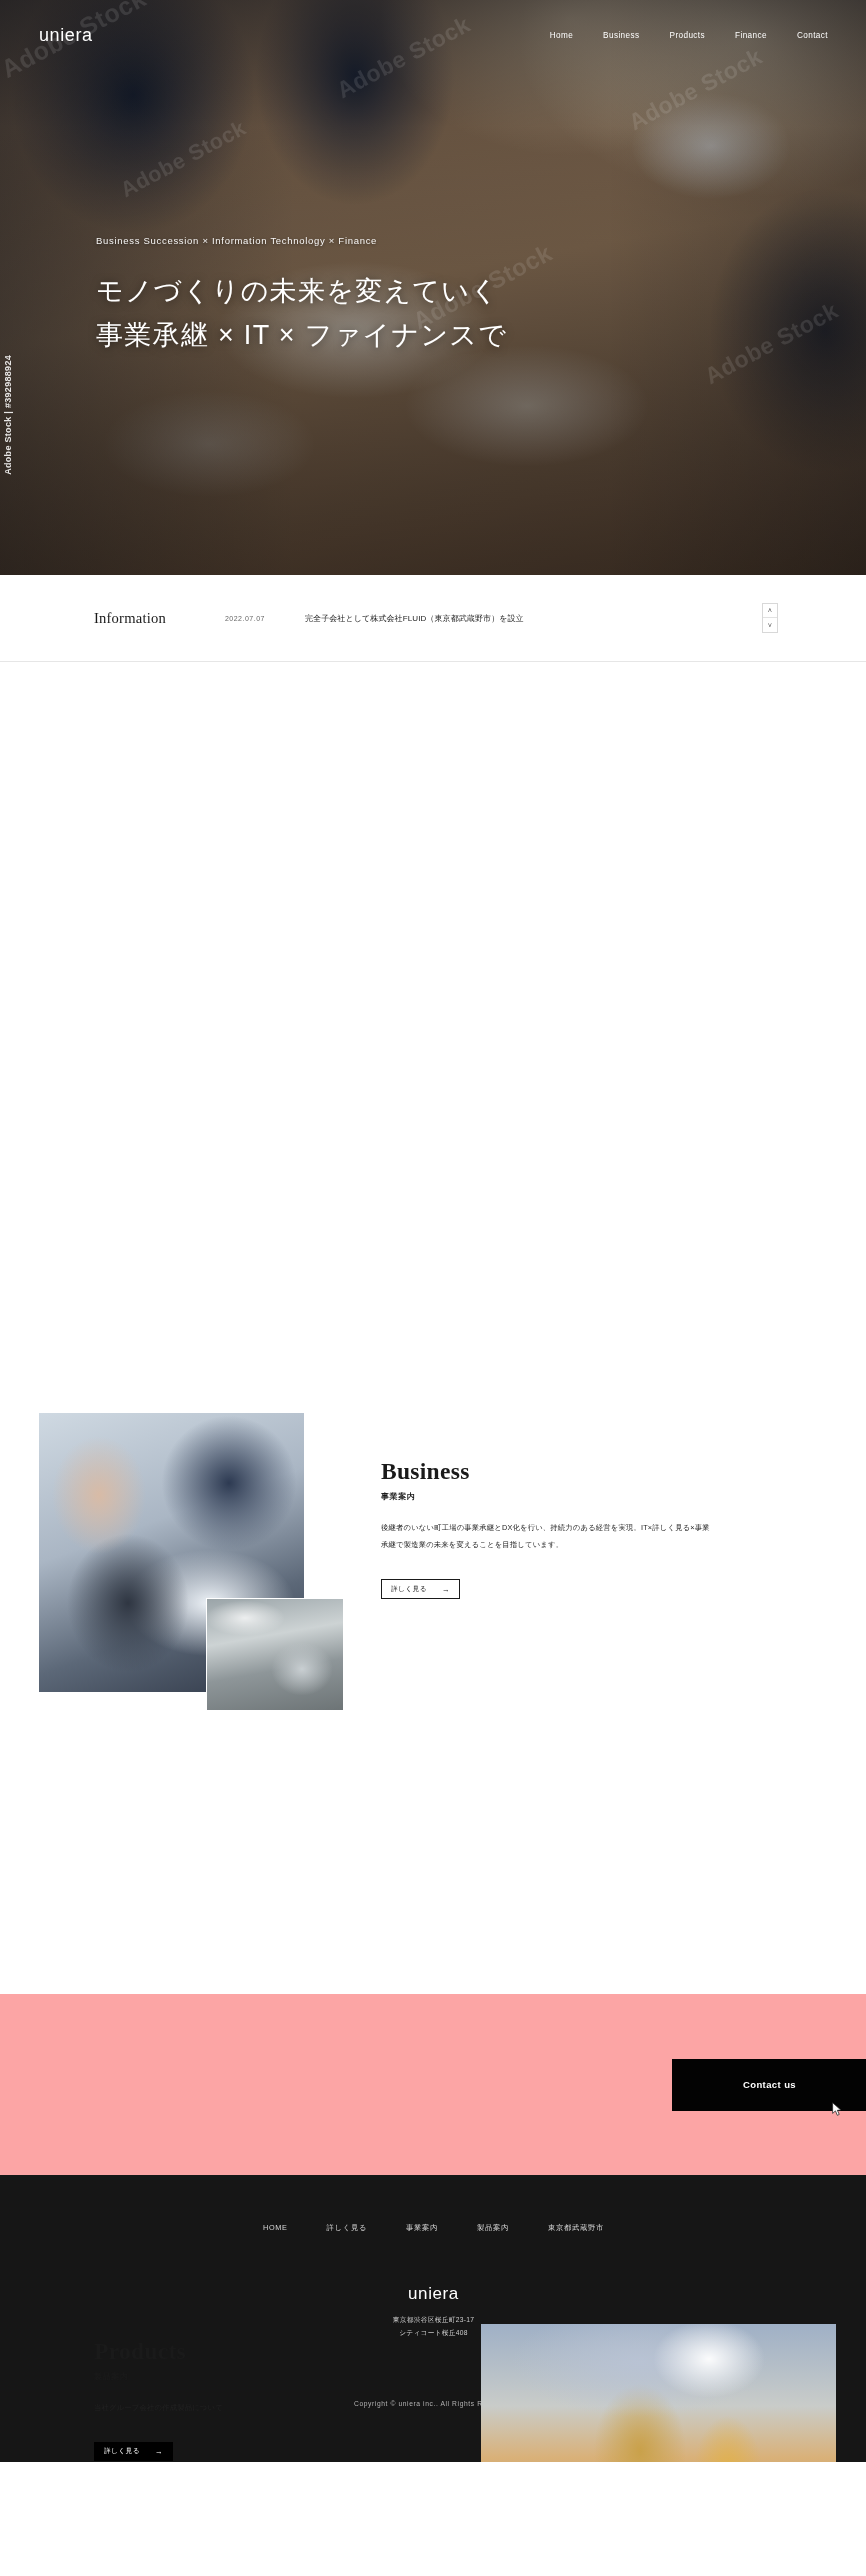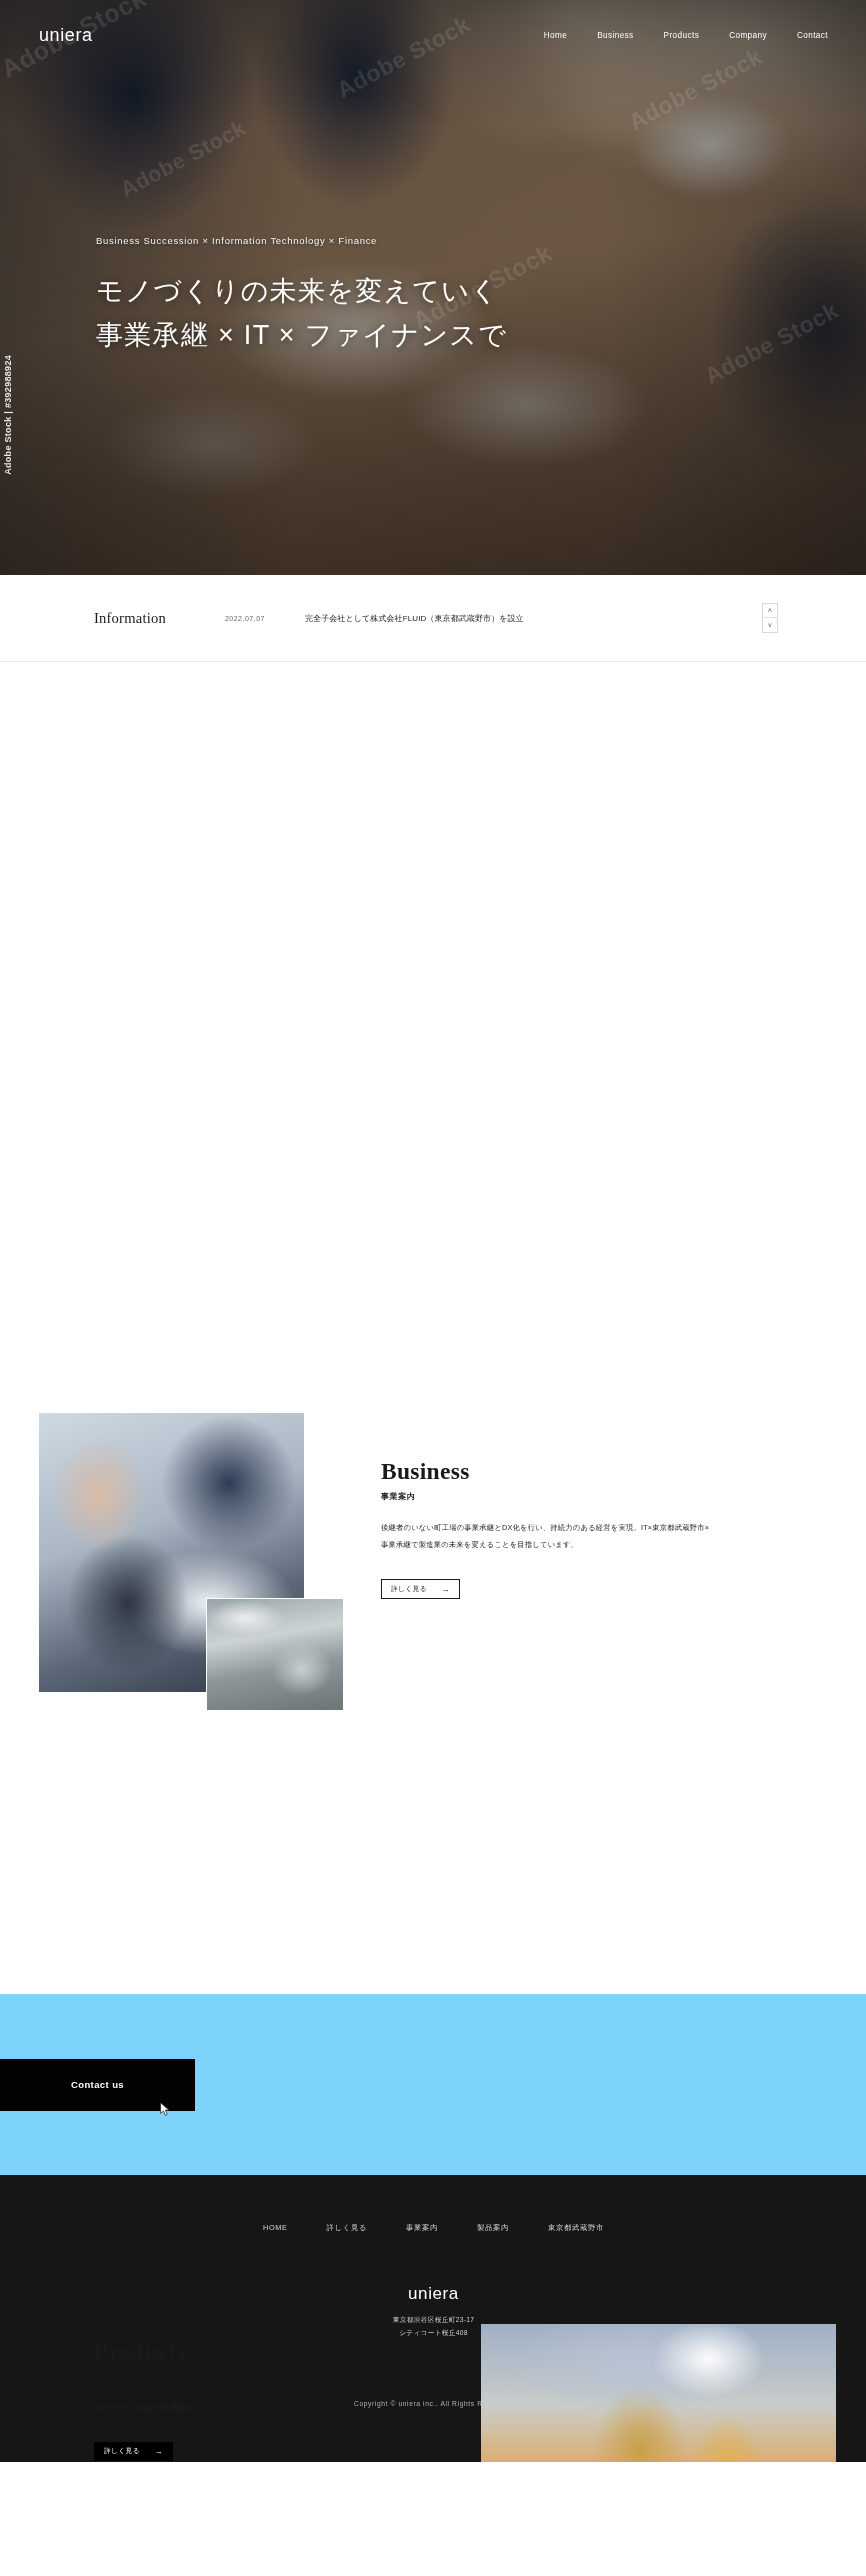--- a/index.html
+++ b/index.html
@@ -147,22 +147,22 @@
     background:#fff; display:flex; align-items:center; gap:11.4px; padding-left:28px;
     font-size:7px; letter-spacing:0.4px;
   }
   .carousel button { background:none; border:0; font-size:8.2px; cursor:pointer; color:#1a1a1a; line-height:1; }
 
   
   .company { height:438px; }
 
   
   .contact {
-    width:867px; height:181px; background:#7dd3fc;
-    display:flex; align-items:center; justify-content:flex-start;
+    width:867px; height:181px; background:#fca5a5;
+    display:flex; align-items:center; justify-content:flex-end;
   }
   .contact .btn-contact {
     width:195px; height:52px; background:#030303; color:#fff;
     display:flex; align-items:center; justify-content:center;
     font-size:9.5px; font-weight:700; letter-spacing:0.4px; border:0; cursor:pointer;
   }
 
   
   footer { width:867px; background:#161616; color:#dcdcdc; padding-top:48px; padding-bottom:55px; }
   .f-nav { display:flex; justify-content:center; gap:39px; }
@@ -188,21 +188,21 @@
   <span class="ws" style="left:698px;top:330px;font-size:23px;transform:rotate(-28deg);">Adobe Stock</span>
 
   <div class="stockmark">Adobe Stock | #392988924</div>
 
   <nav class="navbar">
     <div class="brand">uniera</div>
     <div class="nav-links">
       <a href="#">Home</a>
       <a href="#">Business</a>
       <a href="#">Products</a>
-      <a href="#">Company</a>
+      <a href="#">Finance</a>
       <a href="#">Contact</a>
     </div>
   </nav>
 
   <div class="hero-copy">
     <div class="hero-eyebrow">Business Succession × Information Technology × Finance</div>
     <div class="hero-title">
       <div>モノづくりの未来を変えていく</div>
       <div>事業承継 × IT × ファイナンスで</div>
     </div>
@@ -218,21 +218,21 @@
     <button>∨</button>
   </div>
 </section>
 
 <section class="sec business">
   <div class="biz-img-a"></div>
   <div class="biz-img-b"></div>
   <div class="biz-text">
     <h2 class="eng-head serif">Business</h2>
     <div class="jp-head">事業案内</div>
-    <p class="body-copy">後継者のいない町工場の事業承継とDX化を行い、持続力のある経営を実現。IT×東京都武蔵野市×事業承継で製造業の未来を変えることを目指しています。</p>
+    <p class="body-copy">後継者のいない町工場の事業承継とDX化を行い、持続力のある経営を実現。IT×詳しく見る×事業承継で製造業の未来を変えることを目指しています。</p>
     <a href="#" class="btn btn-outline" style="margin-top:26px">
       <span>詳しく見る</span>
       <span class="arw">→</span>
     </a>
   </div>
 </section>
 
 <section class="sec products">
   <div class="prod-text">
     <h2 class="eng-head serif">Products</h2>

